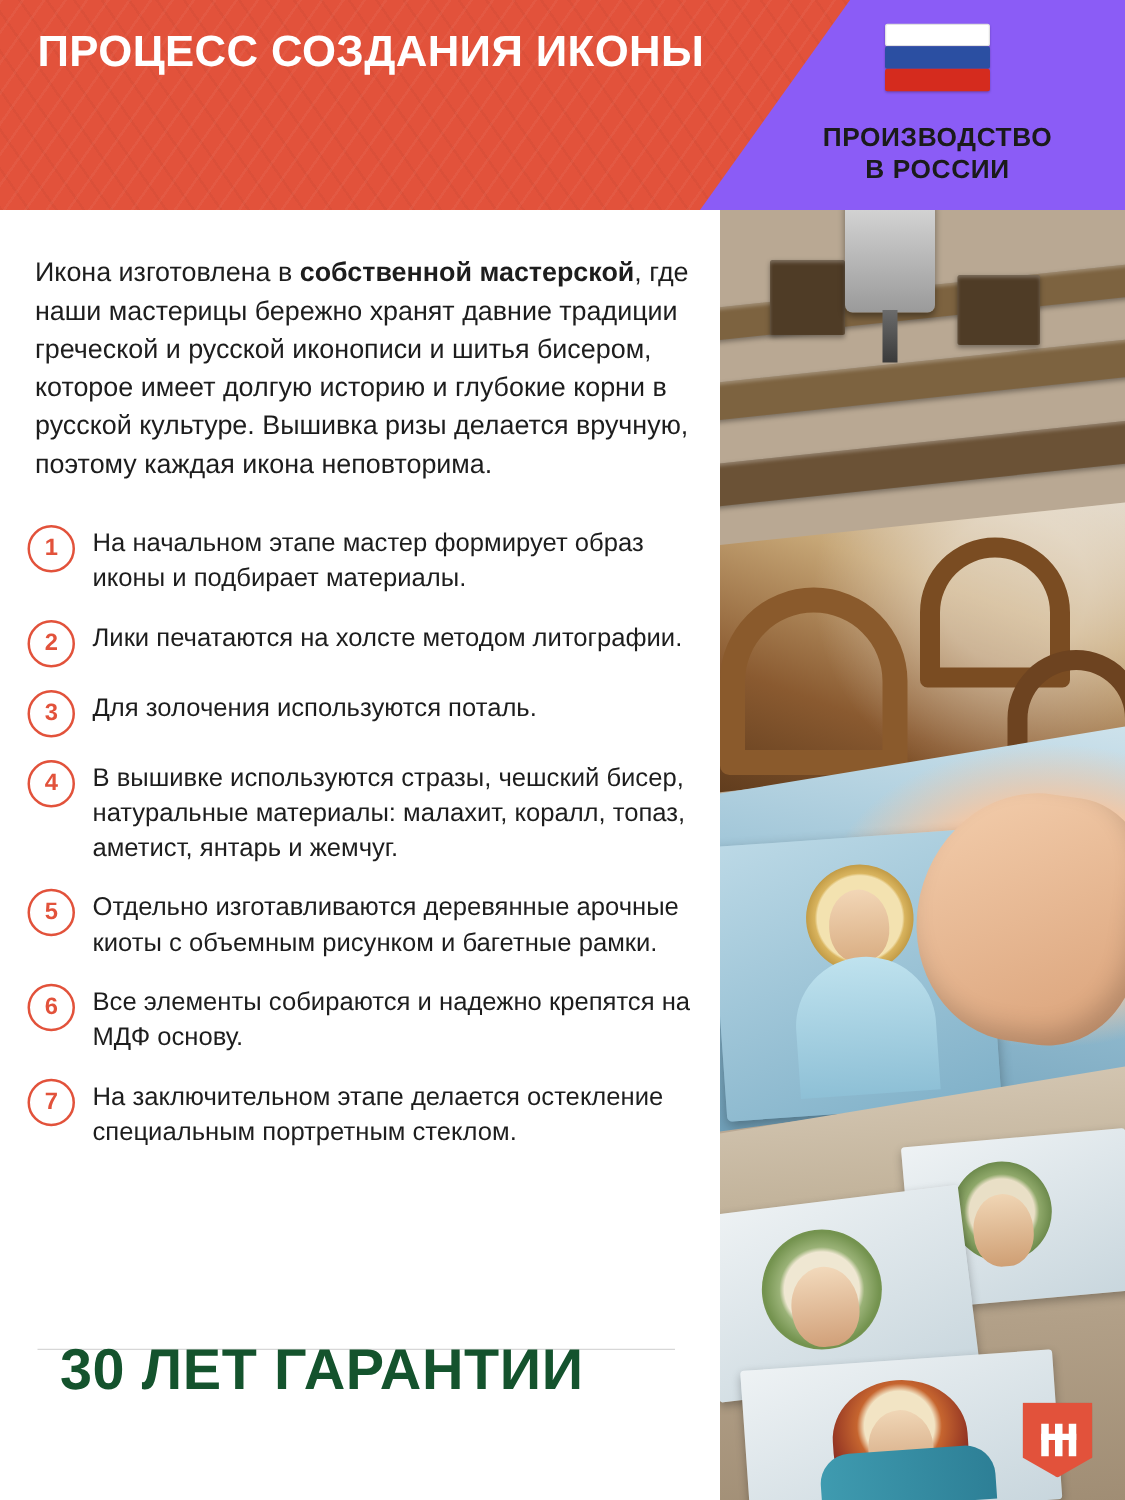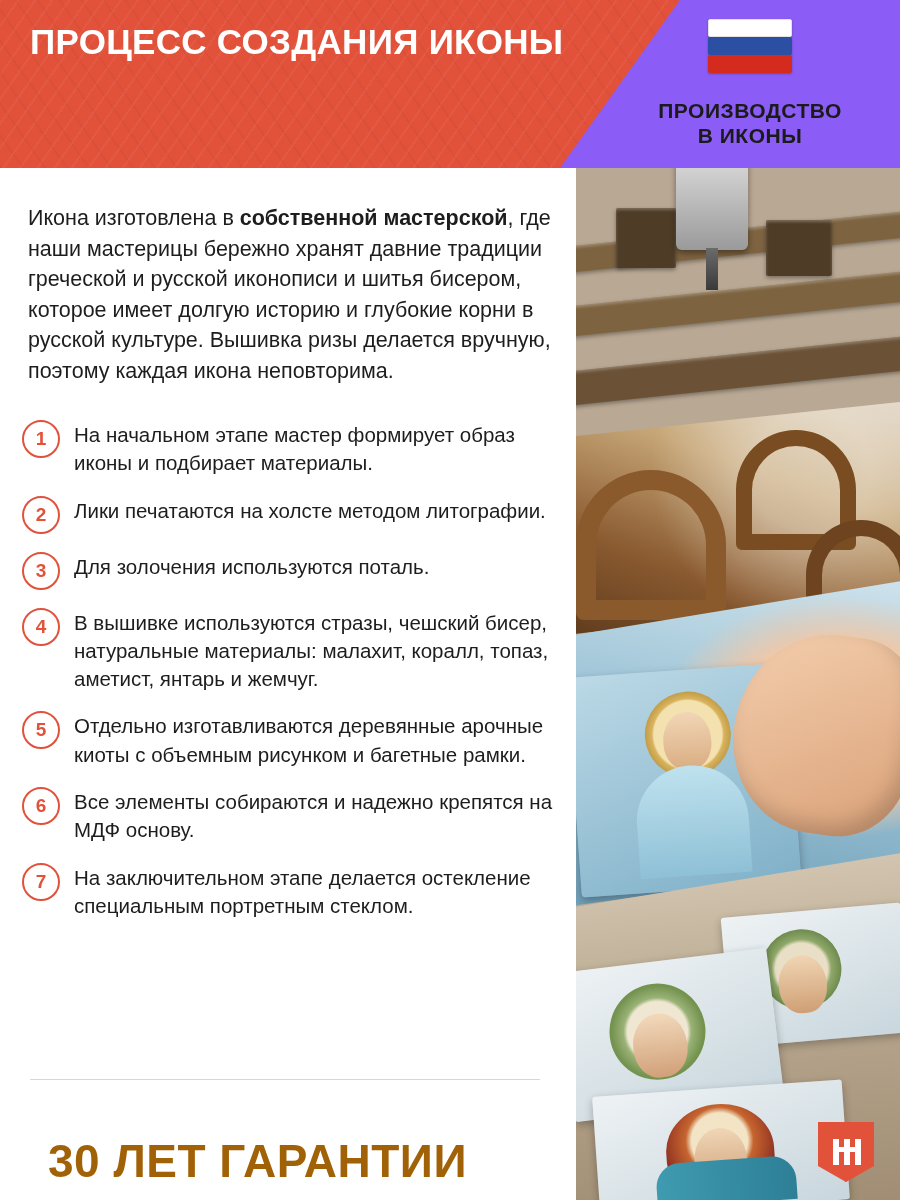--- a/index.html
+++ b/index.html
@@ -123,23 +123,23 @@
 
   
   .divider {
     position: absolute;
     left: 30px; top: 1079px;
     width: 510px; height: 1px;
     background: #d7d7d7;
   }
   .guarantee {
     position: absolute;
-    left: 48px; top: 1134px;
+    left: 48px; top: 1068px;
     width: 520px;
-    color: #a16207;
+    color: #14532d;
     font-size: 46px;
     font-weight: bold;
     letter-spacing: 0.5px;
   }
 
   
   .collage {
     position: absolute;
     right: 0; top: 168px;
     width: 324px; height: 1032px;
@@ -266,21 +266,21 @@
       <span class="l1">ПРОЦЕСС СОЗДАНИЯ ИКОНЫ</span>
     </div>
     <div class="header-right">
       <div class="flag">
         <div class="band b1"></div>
         <div class="band b2"></div>
         <div class="band b3"></div>
       </div>
       <div class="made-in">
         <div>ПРОИЗВОДСТВО</div>
-        <div>В ИКОНЫ</div>
+        <div>В РОССИИ</div>
       </div>
     </div>
   </div>
 
   <div class="intro">
     <span>Икона изготовлена в </span><b>собственной мастерской</b><span>, где наши мастерицы бережно хранят давние традиции греческой и русской иконописи и шитья бисером, которое имеет долгую историю и глубокие корни в русской культуре. Вышивка ризы делается вручную, поэтому каждая икона неповторима.</span>
   </div>
 
   <div class="steps">
     <div class="step">

